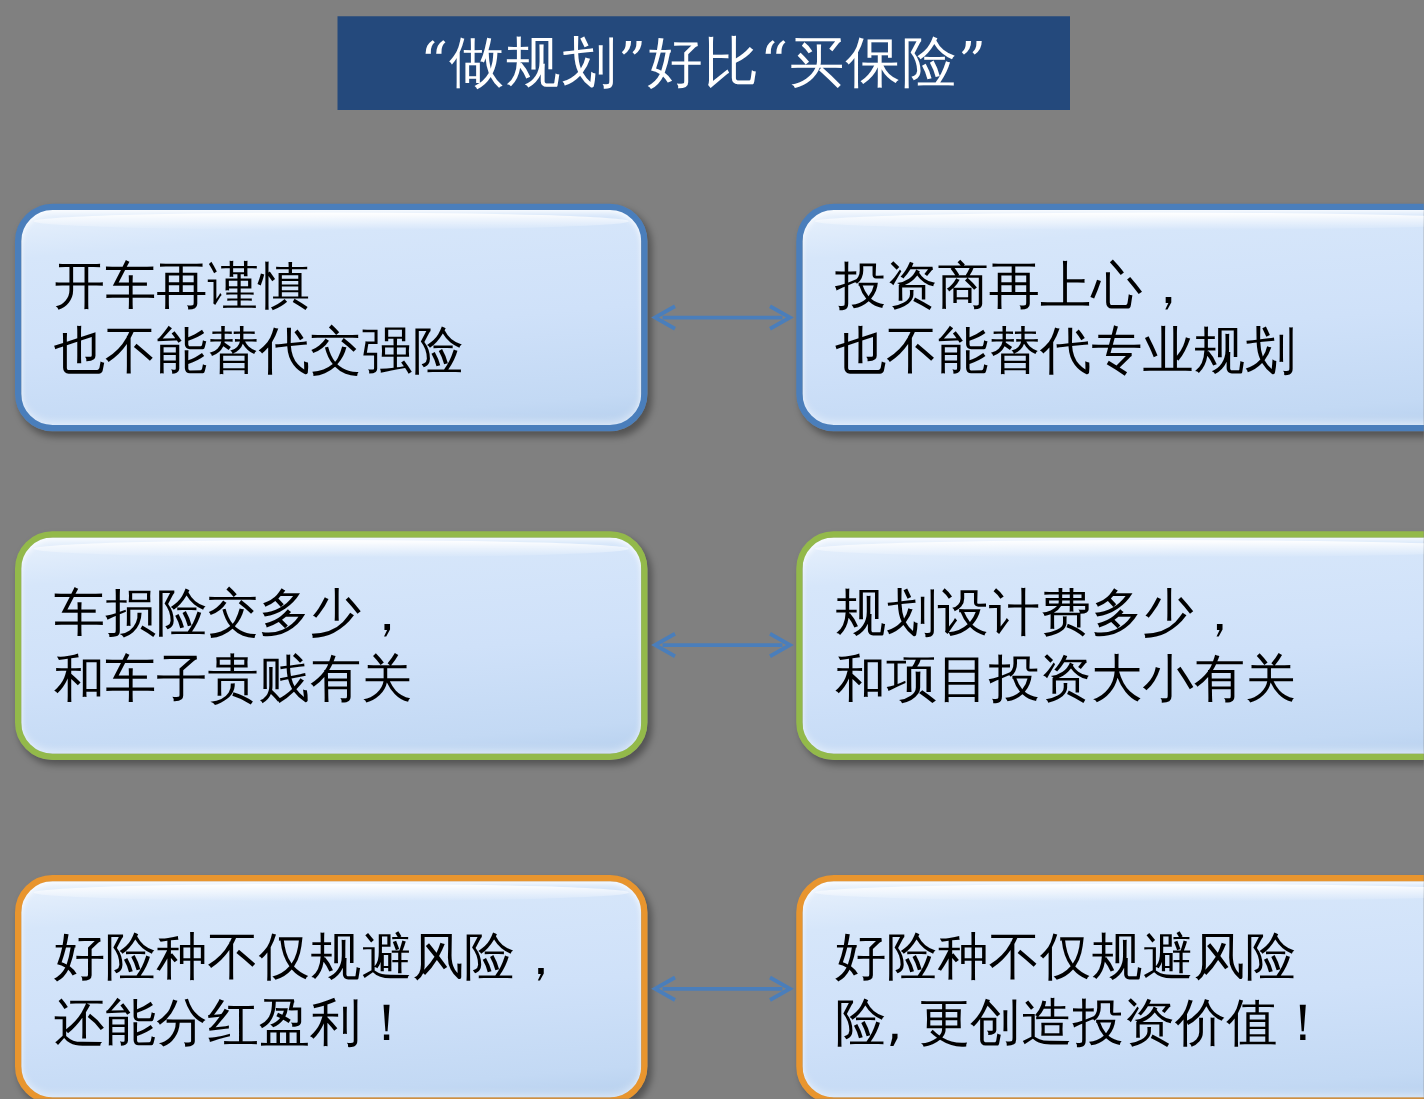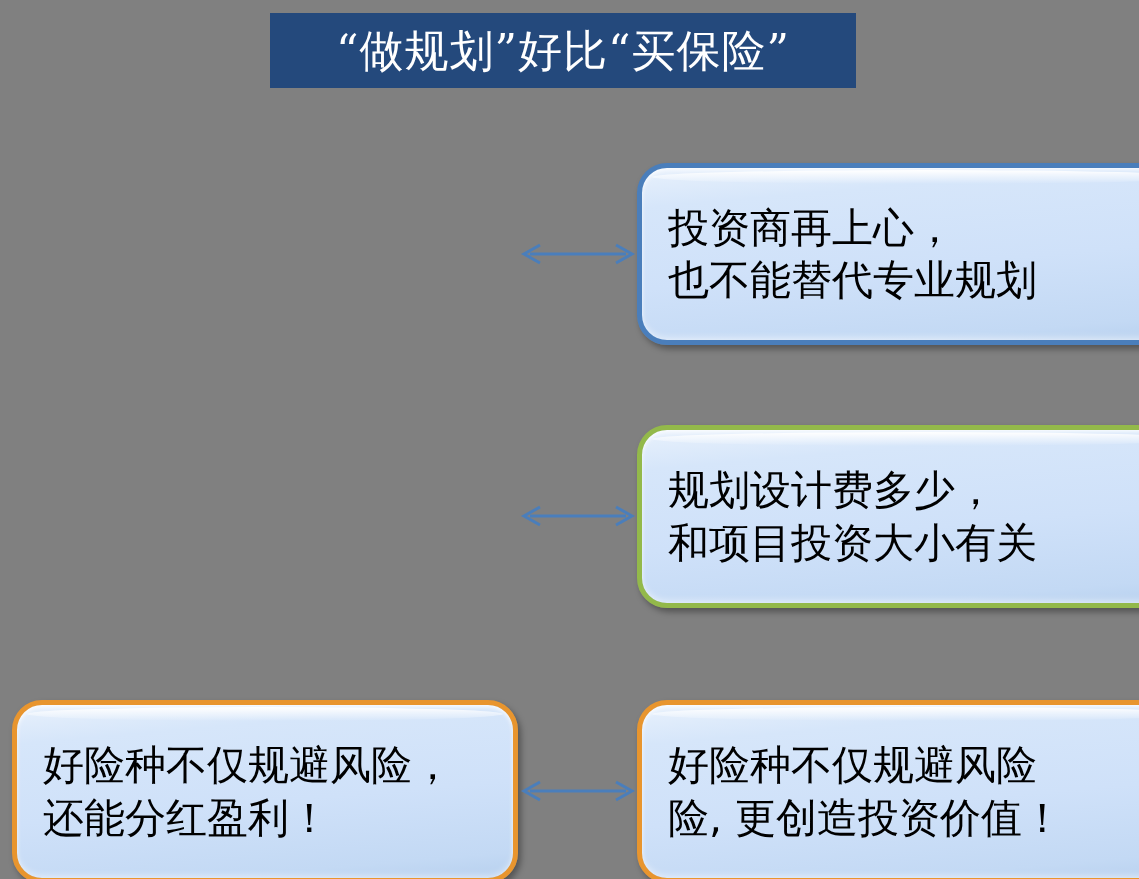--- a/index.html
+++ b/index.html
@@ -104,34 +104,42 @@
 </style>
 </head>
 <body>
 
 <div id="slide">
 
   <div class="title-banner">
     <span class="title-text">“做规划”好比“买保险”</span>
   </div>
 
+  <div class="box col-left row-1 border-blue">
+    <span class="box-text">开车再谨慎
+也不能替代交强险</span>
+  </div>
 
   <div class="connector conn-1">
     <svg width="124" height="26" viewBox="0 0 124 26" xmlns="http://www.w3.org/2000/svg">
       <line x1="14" y1="13" x2="110" y2="13" stroke="#4a7ebb" stroke-width="3"></line>
       <polyline points="24,4 8,13 24,22" fill="none" stroke="#4a7ebb" stroke-width="3"></polyline>
       <polyline points="100,4 116,13 100,22" fill="none" stroke="#4a7ebb" stroke-width="3"></polyline>
     </svg>
   </div>
 
   <div class="box col-right row-1 border-blue">
     <span class="box-text">投资商再上心，
 也不能替代专业规划</span>
   </div>
 
+  <div class="box col-left row-2 border-green">
+    <span class="box-text">车损险交多少，
+和车子贵贱有关</span>
+  </div>
 
   <div class="connector conn-2">
     <svg width="124" height="26" viewBox="0 0 124 26" xmlns="http://www.w3.org/2000/svg">
       <line x1="14" y1="13" x2="110" y2="13" stroke="#4a7ebb" stroke-width="3"></line>
       <polyline points="24,4 8,13 24,22" fill="none" stroke="#4a7ebb" stroke-width="3"></polyline>
       <polyline points="100,4 116,13 100,22" fill="none" stroke="#4a7ebb" stroke-width="3"></polyline>
     </svg>
   </div>
 
   <div class="box col-right row-2 border-green">

